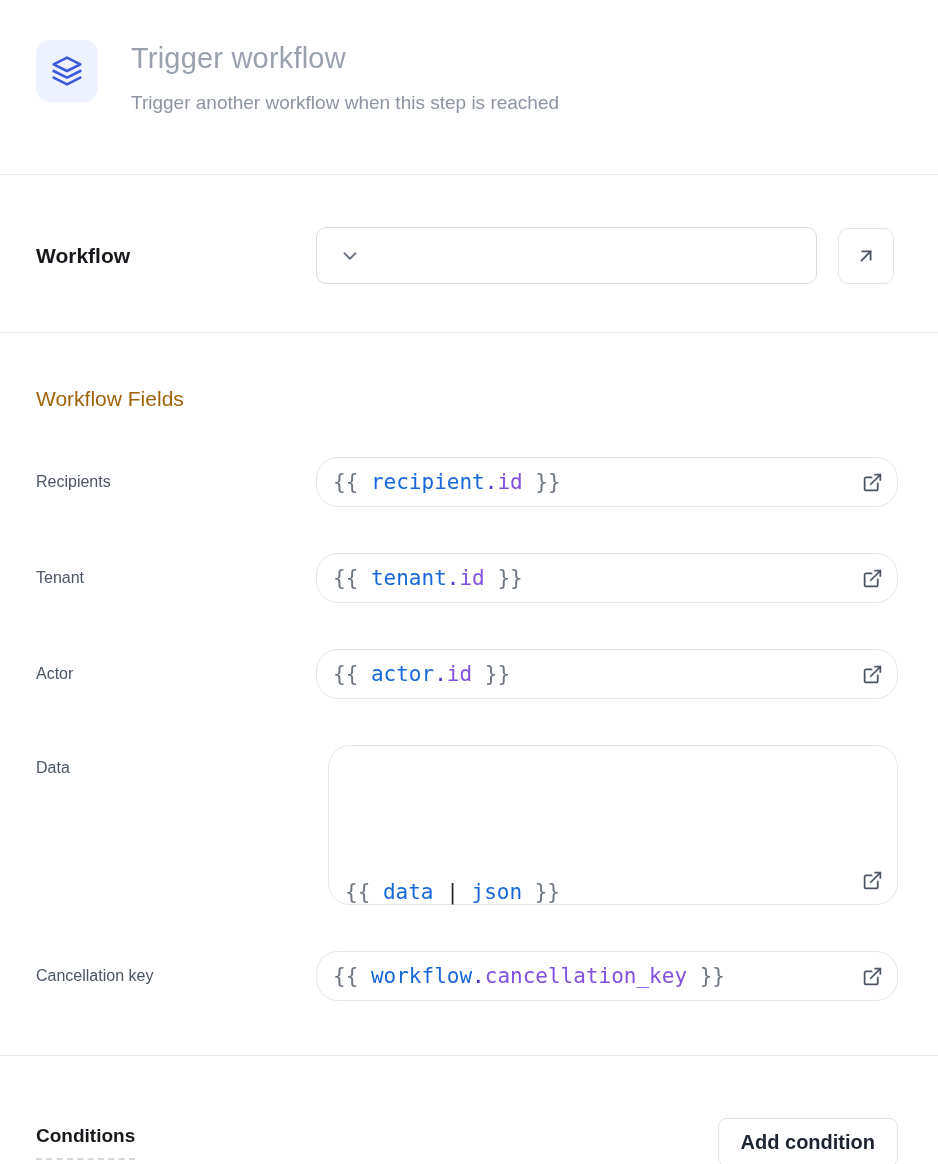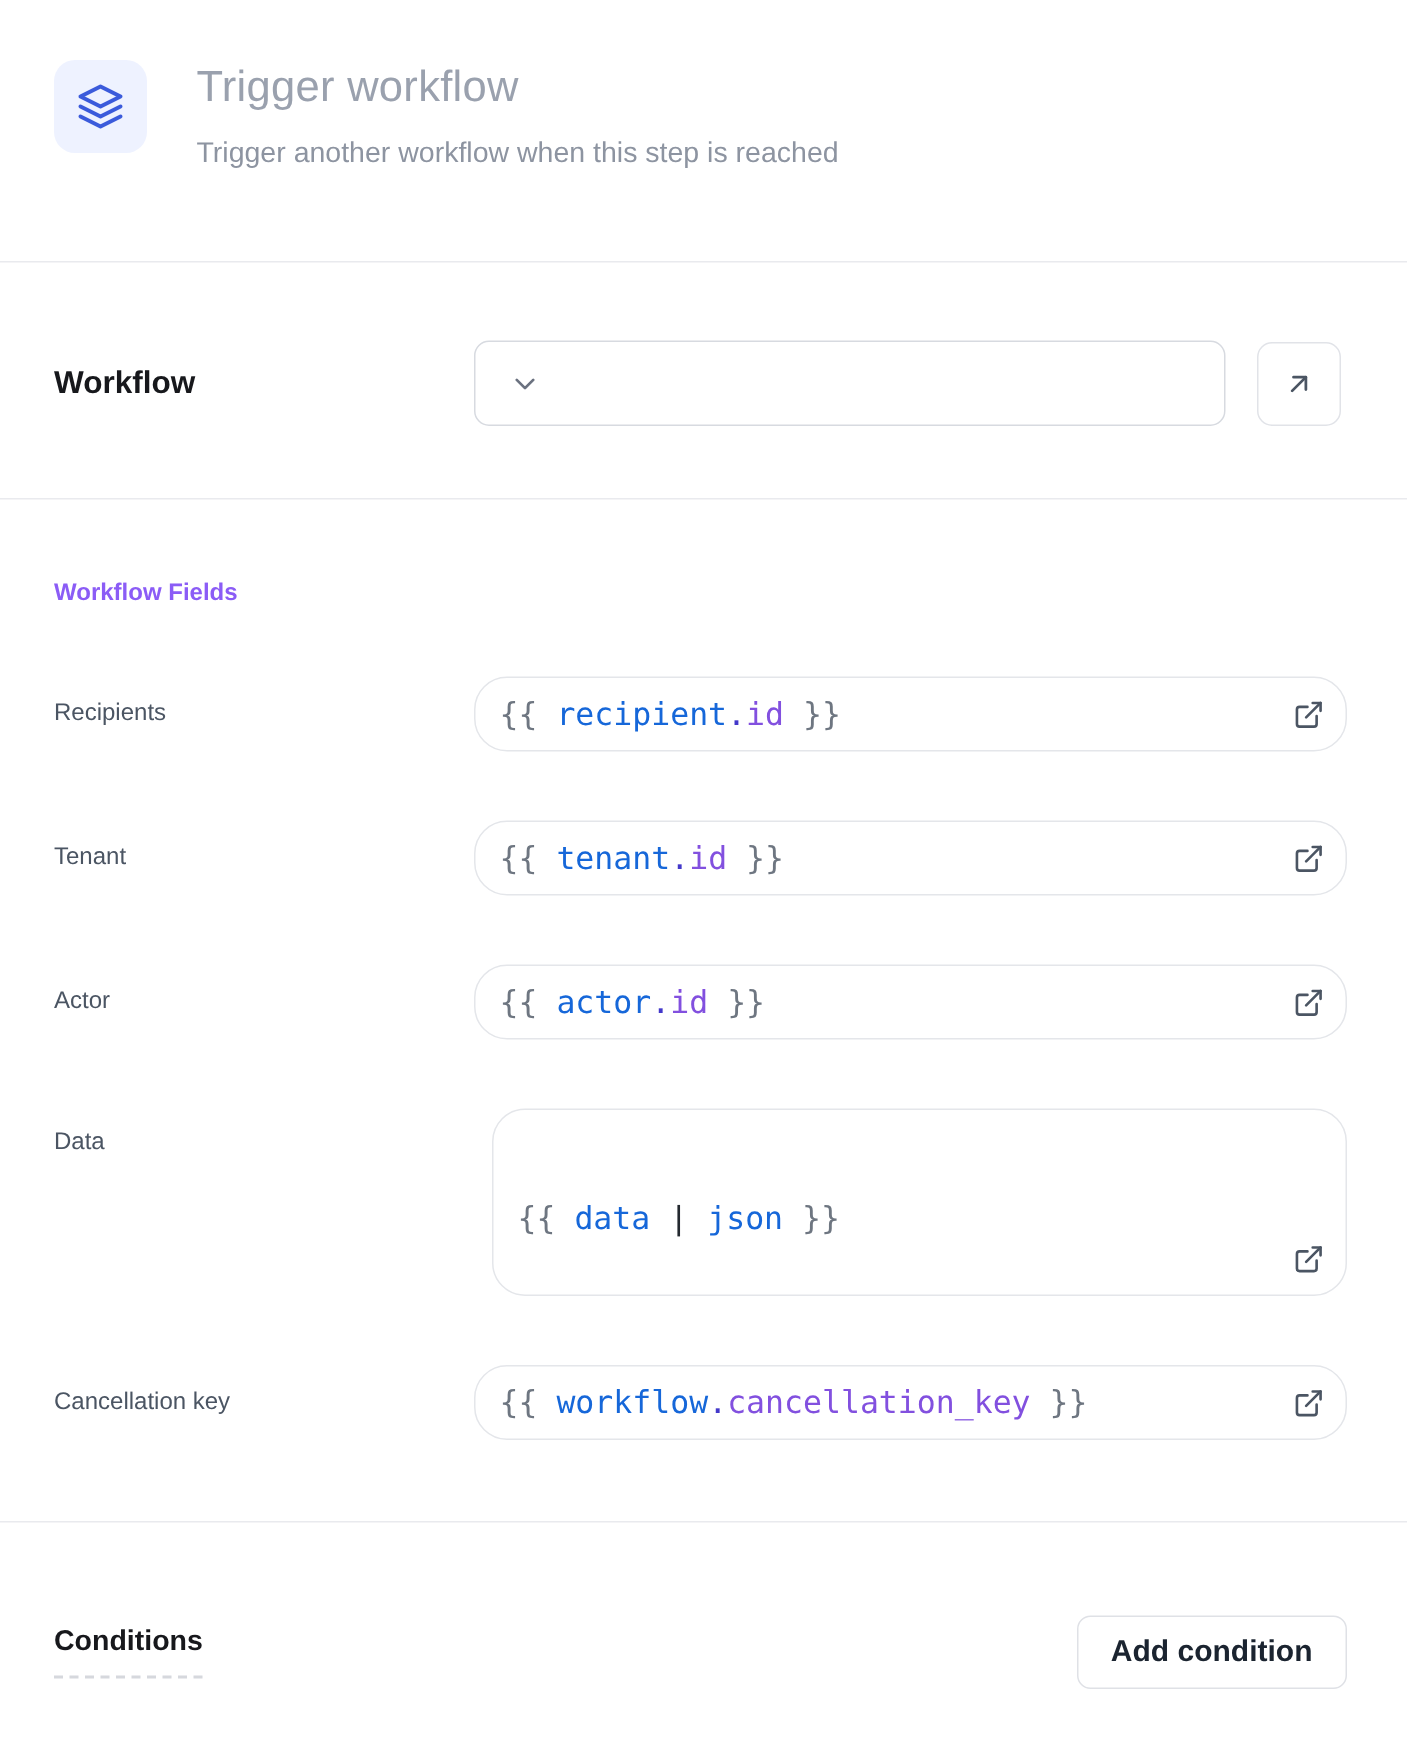--- a/index.html
+++ b/index.html
@@ -36,32 +36,32 @@
   .select-value { font-size: 22px; color: #111827; }
   .select svg { width: 22px; height: 22px; stroke: #6b7280; }
   .open-btn {
     width: 56px; height: 56px; margin-left: 21px; border: 1px solid #e1e3e8; border-radius: 10px;
     background: #fff; display: flex; align-items: center; justify-content: center; cursor: pointer;
   }
   .open-btn svg { width: 22px; height: 22px; stroke: #4b5563; }
 
   
   .fields-section { padding-top: 54px; padding-bottom: 54px; }
-  .section-heading { font-size: 16px; font-weight: 700; color: #8b5cf6; }
+  .section-heading { font-size: 21px; font-weight: 400; color: #a16207; }
   .fields-list { margin-top: 46px; display: flex; flex-direction: column; gap: 46px; }
   .field-row { display: flex; align-items: center; }
   .field-row.multiline { align-items: flex-start; gap: 12px; }
   .field-label { width: 280px; flex: 0 0 auto; font-size: 16px; color: #4b5563; }
   .field-row.multiline .field-label { padding-top: 14px; }
   .field-box {
     flex: 1 1 auto; min-height: 50px; border: 1px solid #e4e6ea; border-radius: 22px;
     background: #fff; display: flex; align-items: center; justify-content: space-between;
     padding: 0 14px 0 16px; position: relative;
   }
-  .field-box.multiline { height: 125px; align-items: center; padding-top: 21px; }
+  .field-box.multiline { height: 160px; align-items: flex-end; padding-top: 21px; }
   .code { font-family: "DejaVu Sans Mono", monospace; font-size: 21px; white-space: pre; }
   .ext-link-btn {
     background: none; border: none; padding: 0; cursor: pointer;
     display: flex; align-items: center; flex: 0 0 auto; margin-left: 8px;
   }
   .field-box.multiline .ext-link-btn { position: absolute; right: 14px; bottom: 13px; }
   .ext-link-btn svg { width: 21px; height: 21px; stroke: #4b5563; }
 
   
   .conditions-row { padding-top: 62px; display: flex; align-items: center; justify-content: space-between; }

